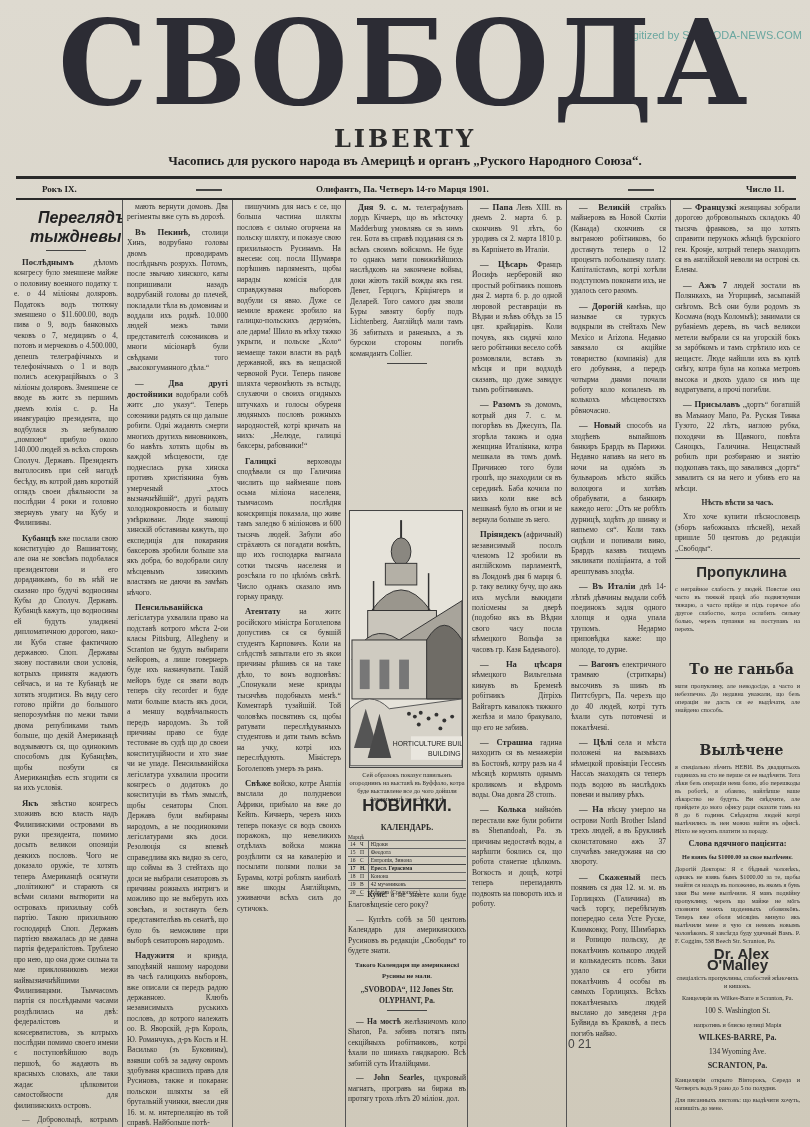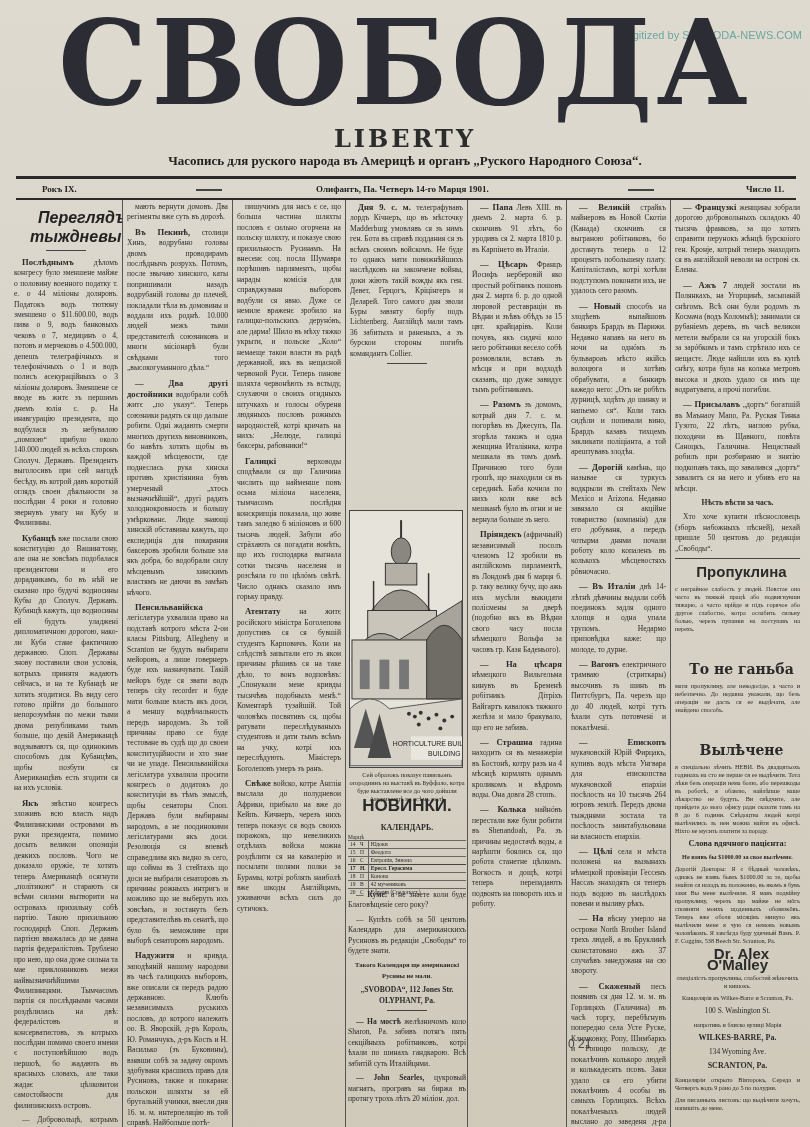--- a/index.html
+++ b/index.html
@@ -255,25 +255,24 @@
     <p><b>— Цѣсарь</b> <span>Францъ Йосифъ нерберовій яко простый робітникъ пошовъ дня 2. марта б. р. до одной люровой реставраціи въ Вѣдни и зъѣвъ обѣдъ за 15 цвт. крайцарівъ. Коли почувъ, якъ сидячі коло него робітники весело собѣ розмовляли, вставъ зъ мѣсця и при водходѣ сказавъ, що дуже завидує тымъ робітникамъ.</span></p>
     <p><b>— Разомъ</b> <span>зъ домомъ, котрый дня 7. с. м. погорѣвъ въ Джесупъ, Па. згорѣла такожъ и одна женщина Италіянка, котра мешкала въ томъ домѣ. Причиною того були грошѣ, що знаходили ся въ серединѣ. Баба кочила по нихъ коли вже всѣ мешканѣ було въ огни и не вернула больше зъ него.</span></p>
     <p><b>Пріяндекъ</b> <span>(афричный) независимый посолъ членомъ 12 зробили въ англійскомъ парламентѣ, въ Лондонѣ дня 6 марця б. р. таку велику бучу, що ажь ихъ мусѣли выкидати полісмены за дверѣ (подобно якъ въ Вѣдни свого часу посла нѣмецкого Вольфа за часовъ гр. Казя Баденього).</span></p>
     <p><b>— На цѣсаря</b> <span>нѣмецкого Вильгельма кинувъ въ Бременѣ робітникъ Дітріхъ Вайгартъ кавалокъ тяжкого желѣза и мало бракувало, що его не забивъ.</span></p>
     <p><b>— Страшна</b> <span>гадина находить ся въ менажеріи въ Бостонѣ, котру разъ на 4 мѣсяцѣ кормлять однымъ кроликомъ и вѣдромъ воды. Она довга 28 стопъ.</span></p>
     <p><b>— Колька</b> <span>майнóвъ перестали вже були робити въ Shenandoah, Pa. зъ причины недостачѣ воды, а нарѣшти боялись ся, що робота станетне цѣлкомъ. Вогкость и дощѣ, котрі теперь перепадають подвоять на повороть ихъ и роботу.</span></p>
   </div>
 
   <div class="col" style="left:567px;width:103px;">
     <p><b>— Великій</b> <span>страйкъ майнеровъ въ Новой Скотіи (Канада) скончивъ ся выграною робітниковъ, бо достануть теперь о 12 процентъ побольшену плату. Капіталістамъ, котрі хотѣли подступомъ поконати ихъ, не удалось сего разомъ.</span></p>
+    <p><b>— Дорогій</b> <span>камѣнь, що называе ся туркусъ водкрыли въ стейтахъ New Mexico и Arizona. Недавно завязало ся акційне товариство (компанія) для его добуваня, а передъ чотырма днями почали роботу коло копаленъ въ колькохъ мѣсцевостяхъ рôвночасно.</span></p>
     <p><b>— Новый</b> <span>способъ на злодѣевъ выпайшовъ банкиръ Брардъ въ Парижи. Недавно напавъ на него въ ночи на однóмъ зъ бульвароаъ мѣсто якійсь волоцюга и хотѣвъ обрабувати, а банкиръ кажедо него: „Отъ не робѣть дурницѣ, ходѣть до шинку и напьемо ся“. Коли такъ сидѣли и попивали вино, Брардъ казавъ тихцемъ закликати поліціанта, а той арештувавъ злодѣя.</span></p>
-    <p><b>— Дорогій</b> <span>камѣнь, що называе ся туркусъ водкрыли въ стейтахъ New Mexico и Arizona. Недавно завязало ся акційне товариство (компанія) для его добуваня, а передъ чотырма днями почали роботу коло копаленъ въ колькохъ мѣсцевостяхъ рôвночасно.</span></p>
     <p><b>— Въ Италіи</b> <span>двѣ 14-лѣтнѣ дѣвчины выдали собѣ поединокъ задля одного хлопця и одна упала трупомъ. Недармо приповѣдка каже: що молоде, то дурне.</span></p>
     <p><b>— Вагонъ</b> <span>електричного трамваю (стриткары) высочивъ зъ шинъ въ Питтсбургъ, Па. черезъ що до 40 людей, котрі тутъ ѣхали суть потовчені и покалѣчені.</span></p>
-    <p><b>— Епископъ</b> <span>мукачовскій Юрій Фирцакъ, купивъ водъ мѣста Унгвара для епископства мукачовской епархіи посѣлость на 10 тысячь 264 югровъ землѣ. Передъ двома тыжднями зостала та посѣлость заинтабульована на власность епархіи.</span></p>
     <p><b>— Цѣлі</b> <span>села и мѣста положені на вызынахъ нѣмецкой провінціи Гессенъ Нассаъ знаходять ся теперъ подъ водою въ наслѣдокъ повени и выливу рѣкъ.</span></p>
     <p><b>— На</b> <span>вѣсну умерло на острови North Brother Island трехъ людей, а въ Бруклинѣ сконстатовано ажъ 37 случаѣвъ занедужаня на сю хвороту.</span></p>
     <p><b>— Скаженый</b> <span>песъ появивъ ся дня 12. м. м. въ Горлицяхъ (Галичина) въ часѣ торгу, перебѣгнувъ попередно села Усте Руске, Климковку, Ропу, Шимбаркъ и Ропицю польску, де покалѣчивъ колькоро людей и колькадесять псовъ. Заки удало ся его убити покалѣчивъ 4 особы въ самыхъ Горлицяхъ. Всѣхъ покалѣченыхъ людей выслано до заведеня д-ра Буйвида въ Краковѣ, а песъ погибъ найно.</span></p>
 
   </div>
 
   <div class="col" style="left:671px;width:133px;">
     <p><b>— Французкі</b> <span>женщины зобрали дорогою добровольныхъ складокъ 40 тысячь франковъ, за що хотять справити перунокъ жѣнцѣ бурскоіого ген. Кронje, котрый теперь знаходить ся въ англійской неволи на острові св. Елены.</span></p>
     <p><b>— Ажъ 7</b> <span>людей зостали въ Полянкахъ, на Угорщинѣ, засыпаній снѣгомъ. Всѣ они були родомъ зъ Космача (водъ Коломыѣ); занимали ся рубаніемъ деревъ, въ часѣ великои метели выбрали ся на угорскій бокъ за зарóбкомъ и тамъ стрѣтило ихъ се нещастє. Люде найшли ихъ въ купѣ снѣгу, котра була на колька метровъ высока и двохъ удало ся имъ ще водратувати, а прочі погибли.</span></p>
     <p><b>— Присылавъ</b> <span>„дортъ“ богатшій въ Маънаоу Мапо, Ра. Руская Тинка Гузото, 22 лѣтъ, наглою рубка, походячи въ Щавного, повѣта Саноцкъ, Галичина. Нещастный робилъ при розбираню и знятію подкопавъ такъ, що завалився „дортъ“ завалитъ ся на него и убивъ его на мѣсци.</span></p>

